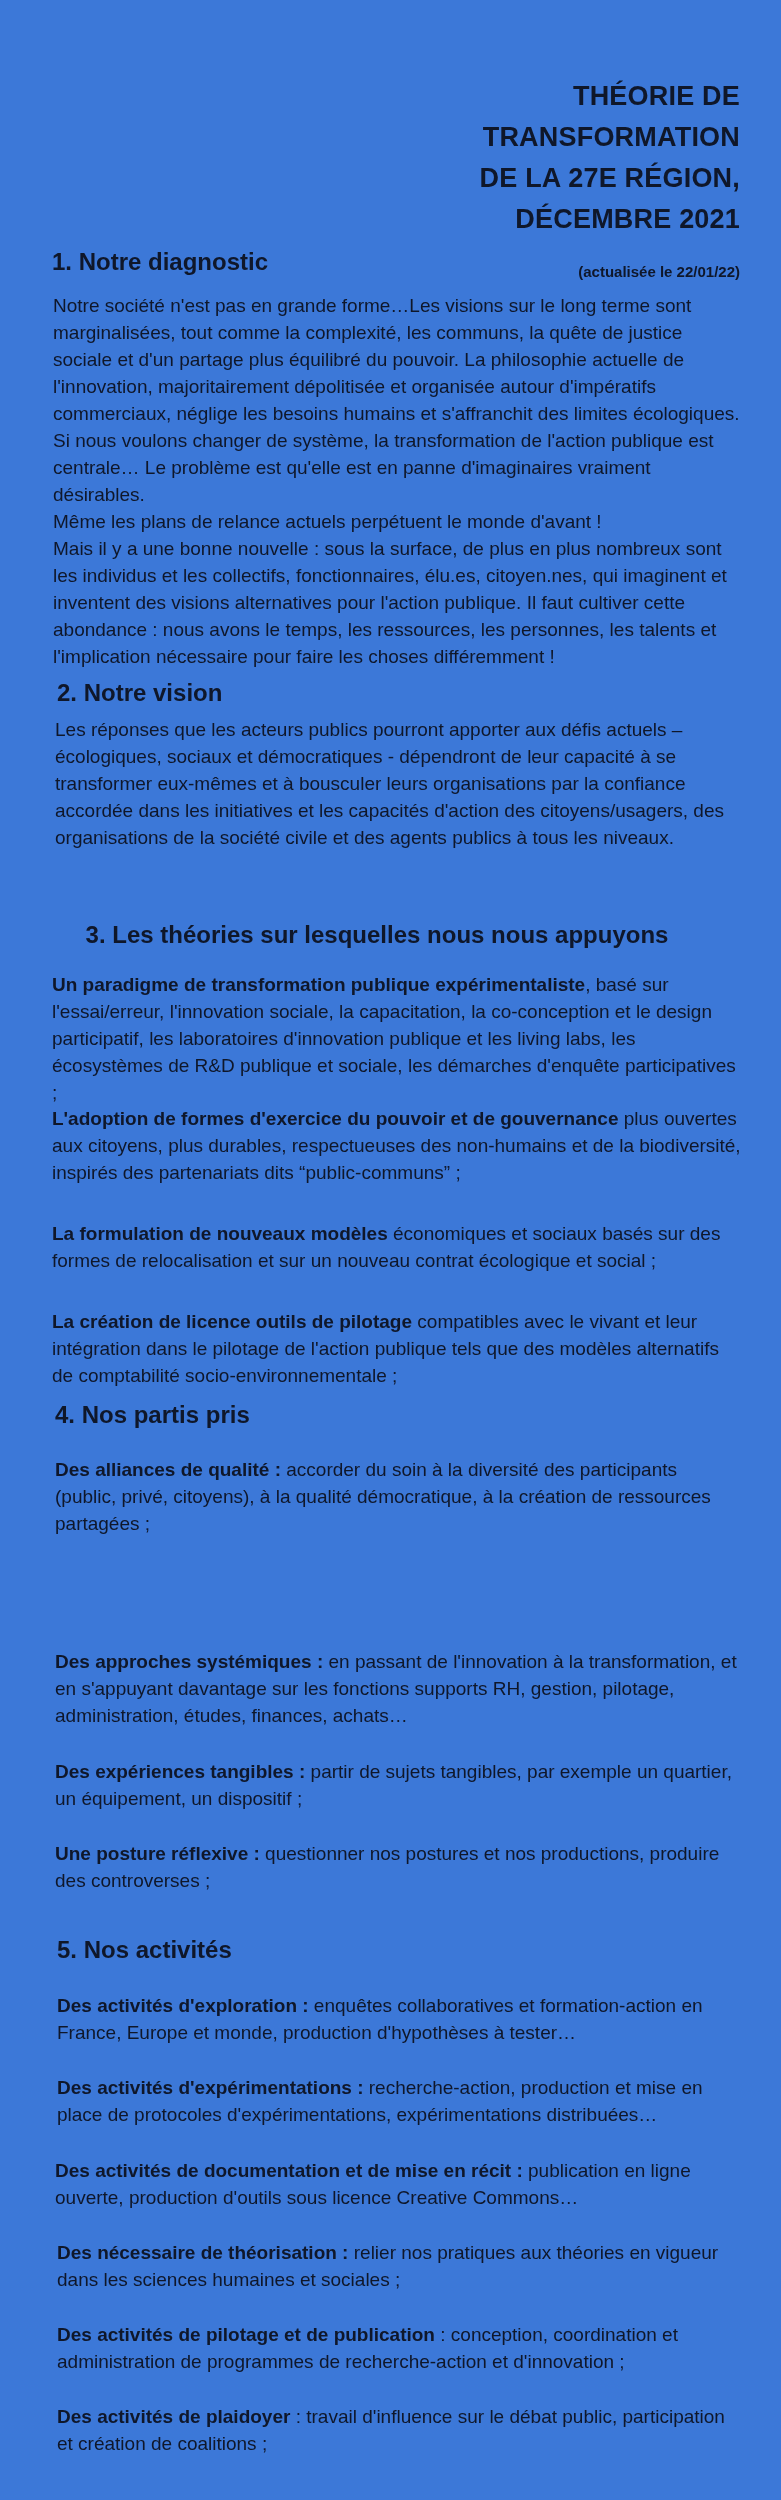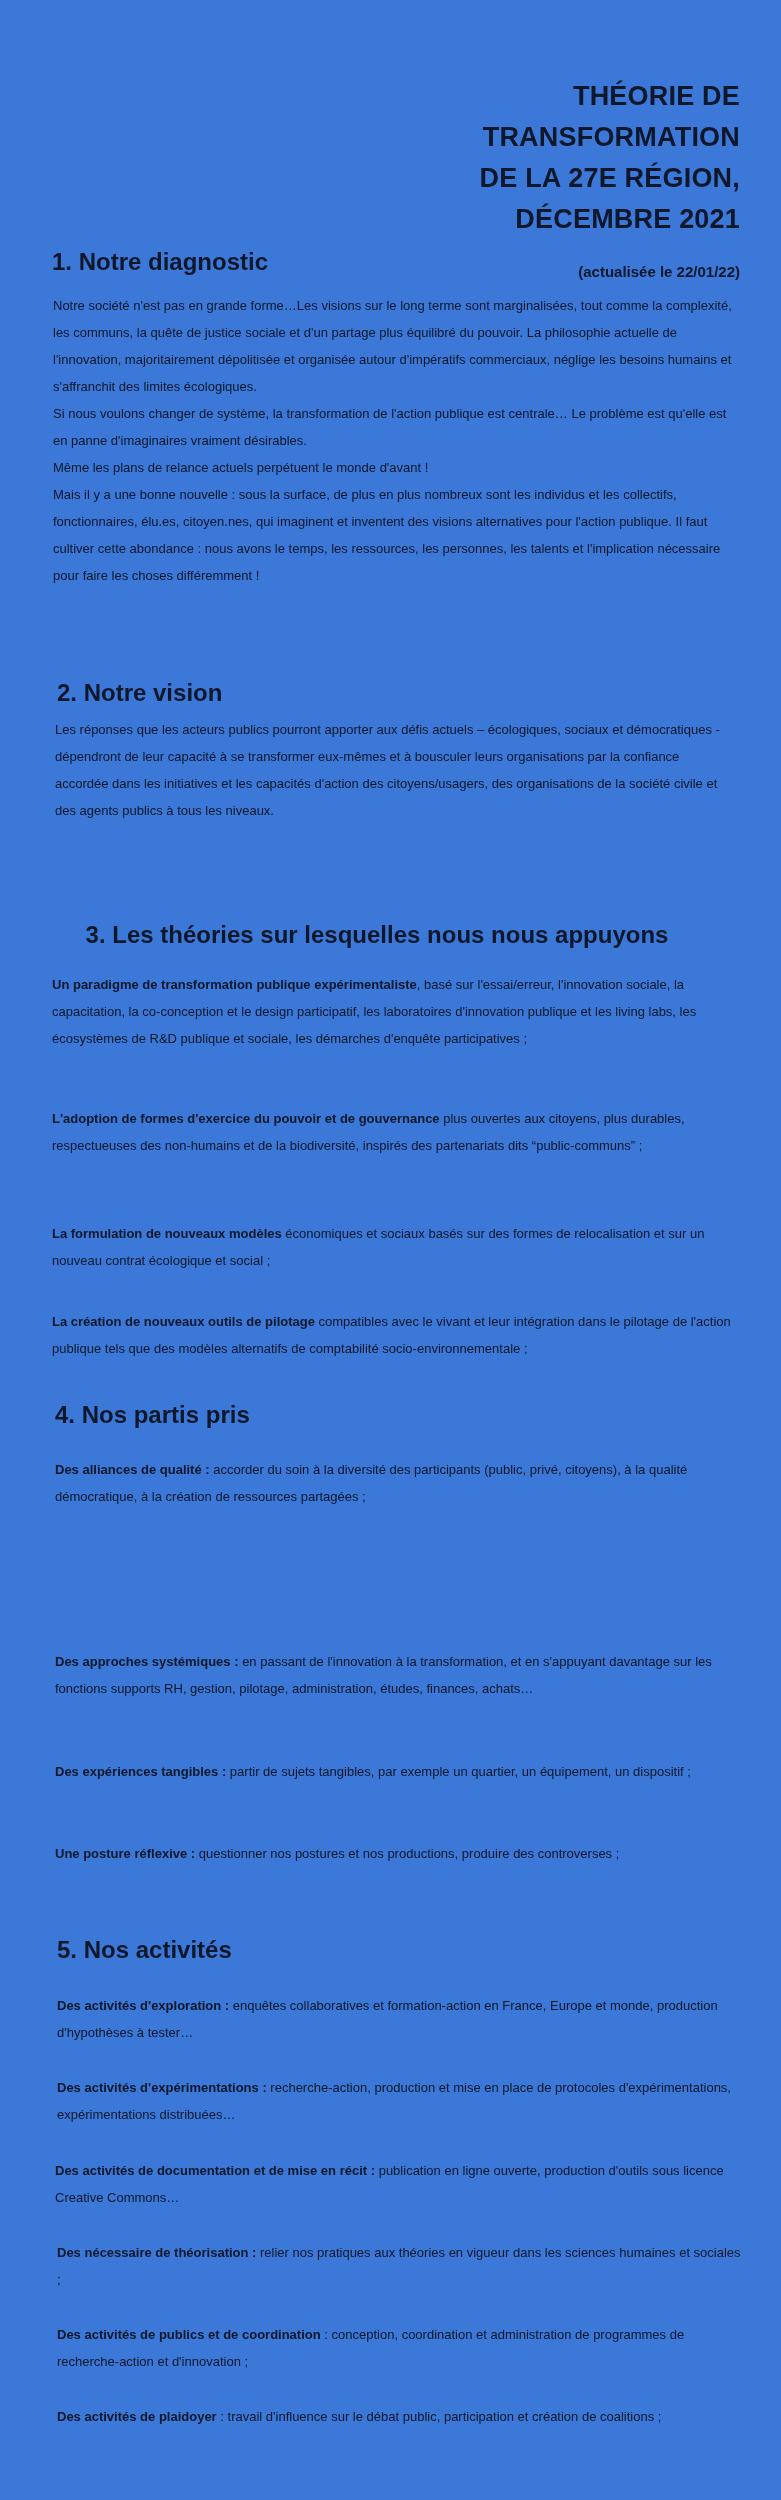--- a/index.html
+++ b/index.html
@@ -32,21 +32,21 @@
   }
 
   .heading {
     margin: 0;
     font-size: 24px;
     font-weight: 700;
     white-space: normal;
   }
 
   .para {
-    font-size: 13px;
+    font-size: 19px;
     line-height: 27px;
   }
   .para strong { font-weight: 700; }
 
   
   .h-1 { top: 248px; left: 52px; }
   .p-1-0 { top: 292px; left: 53px; width: 688px; }
 
   .h-2 { top: 679px; left: 57px; }
   .p-2-0 { top: 716px; left: 55px; width: 678px; }
@@ -91,29 +91,29 @@
 Même les plans de relance actuels perpétuent le monde d'avant !
 Mais il y a une bonne nouvelle : sous la surface, de plus en plus nombreux sont les individus et les collectifs, fonctionnaires, élu.es, citoyen.nes, qui imaginent et inventent des visions alternatives pour l'action publique. Il faut cultiver cette abondance : nous avons le temps, les ressources, les personnes, les talents et l'implication nécessaire pour faire les choses différemment !</span></div>
 
   <h2 class="block heading h-2">2. Notre vision</h2>
   <div class="block para p-2-0"><span>Les réponses que les acteurs publics pourront apporter aux défis actuels – écologiques, sociaux et démocratiques - dépendront de leur capacité à se transformer eux-mêmes et à bousculer leurs organisations par la confiance accordée dans les initiatives et les capacités d'action des citoyens/usagers, des organisations de la société civile et des agents publics à tous les niveaux.</span></div>
 
   <h2 class="block heading h-3">3. Les théories sur lesquelles nous nous appuyons</h2>
   <div class="block para p-3-0"><strong>Un paradigme de transformation publique expérimentaliste</strong><span>, basé sur l'essai/erreur, l'innovation sociale, la capacitation, la co-conception et le design participatif, les laboratoires d'innovation publique et les living labs, les écosystèmes de R&amp;D publique et sociale, les démarches d'enquête participatives ;</span></div>
   <div class="block para p-3-1"><strong>L'adoption de formes d'exercice du pouvoir et de gouvernance</strong><span> plus ouvertes aux citoyens, plus durables, respectueuses des non-humains et de la biodiversité, inspirés des partenariats dits “public-communs” ;</span></div>
   <div class="block para p-3-2"><strong>La formulation de nouveaux modèles</strong><span> économiques et sociaux basés sur des formes de relocalisation et sur un nouveau contrat écologique et social ;</span></div>
-  <div class="block para p-3-3"><strong>La création de nouveaux outils de pilotage</strong><span> compatibles avec le vivant et leur intégration dans le pilotage de l'action publique tels que des modèles alternatifs de comptabilité socio-environnementale ;</span></div>
+  <div class="block para p-3-3"><strong>La création de licence outils de pilotage</strong><span> compatibles avec le vivant et leur intégration dans le pilotage de l'action publique tels que des modèles alternatifs de comptabilité socio-environnementale ;</span></div>
 
   <h2 class="block heading h-4">4. Nos partis pris</h2>
   <div class="block para p-4-0"><strong>Des alliances de qualité :</strong><span> accorder du soin à la diversité des participants (public, privé, citoyens), à la qualité démocratique, à la création de ressources partagées ;</span></div>
   <div class="block para p-4-2"><strong>Des approches systémiques :</strong><span> en passant de l'innovation à la transformation, et en s'appuyant davantage sur les fonctions supports RH, gestion, pilotage, administration, études, finances, achats…</span></div>
   <div class="block para p-4-3"><strong>Des expériences tangibles :</strong><span> partir de sujets tangibles, par exemple un quartier, un équipement, un dispositif ;</span></div>
   <div class="block para p-4-4"><strong>Une posture réflexive :</strong><span> questionner nos postures et nos productions, produire des controverses ;</span></div>
 
   <h2 class="block heading h-5">5. Nos activités</h2>
   <div class="block para p-5-0"><strong>Des activités d'exploration :</strong><span> enquêtes collaboratives et formation-action en France, Europe et monde, production d'hypothèses à tester…</span></div>
   <div class="block para p-5-1"><strong>Des activités d'expérimentations :</strong><span> recherche-action, production et mise en place de protocoles d'expérimentations, expérimentations distribuées…</span></div>
   <div class="block para p-5-2"><strong>Des activités de documentation et de mise en récit :</strong><span> publication en ligne ouverte, production d'outils sous licence Creative Commons…</span></div>
   <div class="block para p-5-3"><strong>Des nécessaire de théorisation :</strong><span> relier nos pratiques aux théories en vigueur dans les sciences humaines et sociales ;</span></div>
-  <div class="block para p-5-4"><strong>Des activités de publics et de coordination</strong><span> : conception, coordination et administration de programmes de recherche-action et d'innovation ;</span></div>
+  <div class="block para p-5-4"><strong>Des activités de pilotage et de publication</strong><span> : conception, coordination et administration de programmes de recherche-action et d'innovation ;</span></div>
   <div class="block para p-5-5"><strong>Des activités de plaidoyer</strong><span> : travail d'influence sur le débat public, participation et création de coalitions ;</span></div>
 
 </div>
 
 </body></html>

